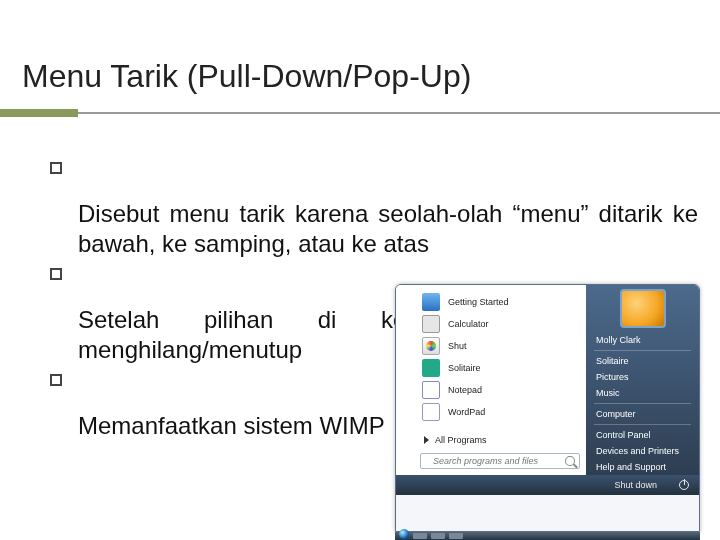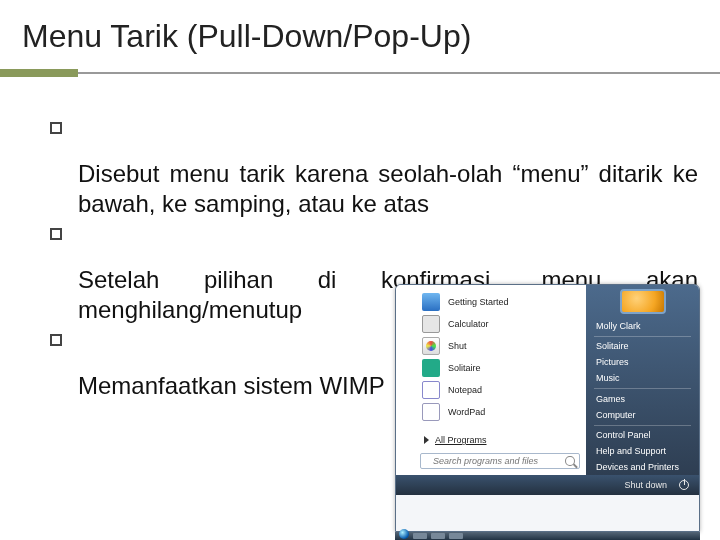--- a/index.html
+++ b/index.html
@@ -9,20 +9,21 @@
     background: #fff;
     font-family: Arial, sans-serif;
     position: relative;
     overflow: hidden;
   }
   .title {
     font-size: 32px;
     color: #222;
     padding: 18px 0 6px 22px;
     font-weight: normal;
+    margin-top: 40px;
   }
   .title-rule {
     display: flex;
     align-items: center;
     margin-top: 8px;
   }
   .rule-accent {
     width: 78px;
     height: 8px;
     background: #8a9a5b;
@@ -92,21 +93,21 @@
   .ic-gs { background: linear-gradient(#6fb6f0,#2a6fc2); }
   .ic-calc { background: #e6e6e6; border:1px solid #999; }
   .ic-paint { background: linear-gradient(#fff,#ddd); border:1px solid #aaa; position:relative; }
   .ic-paint::after { content:""; position:absolute; inset:3px; background: conic-gradient(#e44,#4e4,#44e,#ee4,#e44); border-radius:50%; }
   .ic-sol { background: #2a8; }
   .ic-note { background: #fff; border:1px solid #88c; }
   .ic-word { background: #fff; border:1px solid #99b; }
   .sm-sep { height:1px; background:#ddd; margin:4px 8px; }
   .sm-allprogs {
     display:flex; align-items:center; gap:6px;
-    padding: 4px 10px; font-size:9px; color:#222;text-decoration:underline;
+    padding: 4px 10px; font-size:9px; color:#222;
   }
   .sm-arrow {
     width:0;height:0;border-left:5px solid #333;border-top:4px solid transparent;border-bottom:4px solid transparent;
   }
   .sm-search {
     margin: 4px 6px 6px 6px;
     border:1px solid #a8b8cc;
     border-radius:2px;
     background:#fff;
     display:flex; align-items:center;
@@ -137,21 +138,21 @@
     margin-bottom:4px;
   }
   .sm-ritem { padding:3px 10px; height:16px; display:flex; align-items:center; }
   .sm-rsep { height:1px; background: rgba(255,255,255,0.25); margin:2px 8px; }
   .sm-bottom {
     height:20px;
     background: linear-gradient(#3a526e,#243140);
     display:flex; align-items:center; justify-content:flex-end;
     padding:0 10px;
     color:#e8e8e8; font-size:9px;
-    gap:12px;
+    gap:22px;
   }
   .sm-power { width:10px;height:10px;border:1.5px solid #e8e8e8;border-radius:50%;position:relative; }
   .sm-power::after{content:"";position:absolute;left:3.5px;top:-2px;width:1.5px;height:6px;background:#e8e8e8;}
   .taskbar {
     position:absolute;
     right:20px;
     bottom:0;
     width:305px;
     height:8px;
     background: linear-gradient(#567,#234);
@@ -223,26 +224,25 @@
       </div>
     </div>
     <div class="sm-right">
       <div class="sm-avatar"></div>
       <div class="sm-ritem">Molly Clark</div>
       <div class="sm-rsep"></div>
       <div class="sm-ritem">Solitaire</div>
       <div class="sm-ritem">Pictures</div>
       <div class="sm-ritem">Music</div>
       <div class="sm-rsep"></div>
-      <div class="sm-ritem">Games</div>
       <div class="sm-ritem">Computer</div>
       <div class="sm-rsep"></div>
       <div class="sm-ritem">Control Panel</div>
+      <div class="sm-ritem">Devices and Printers</div>
       <div class="sm-ritem">Help and Support</div>
-      <div class="sm-ritem">Devices and Printers</div>
     </div>
   </div>
   <div class="sm-bottom">
     <span>Shut down</span>
     <span class="sm-power"></span>
   </div>
 </div>
 <div class="taskbar">
   <span class="tb-orb"></span>
   <span class="tb-btn"></span>

